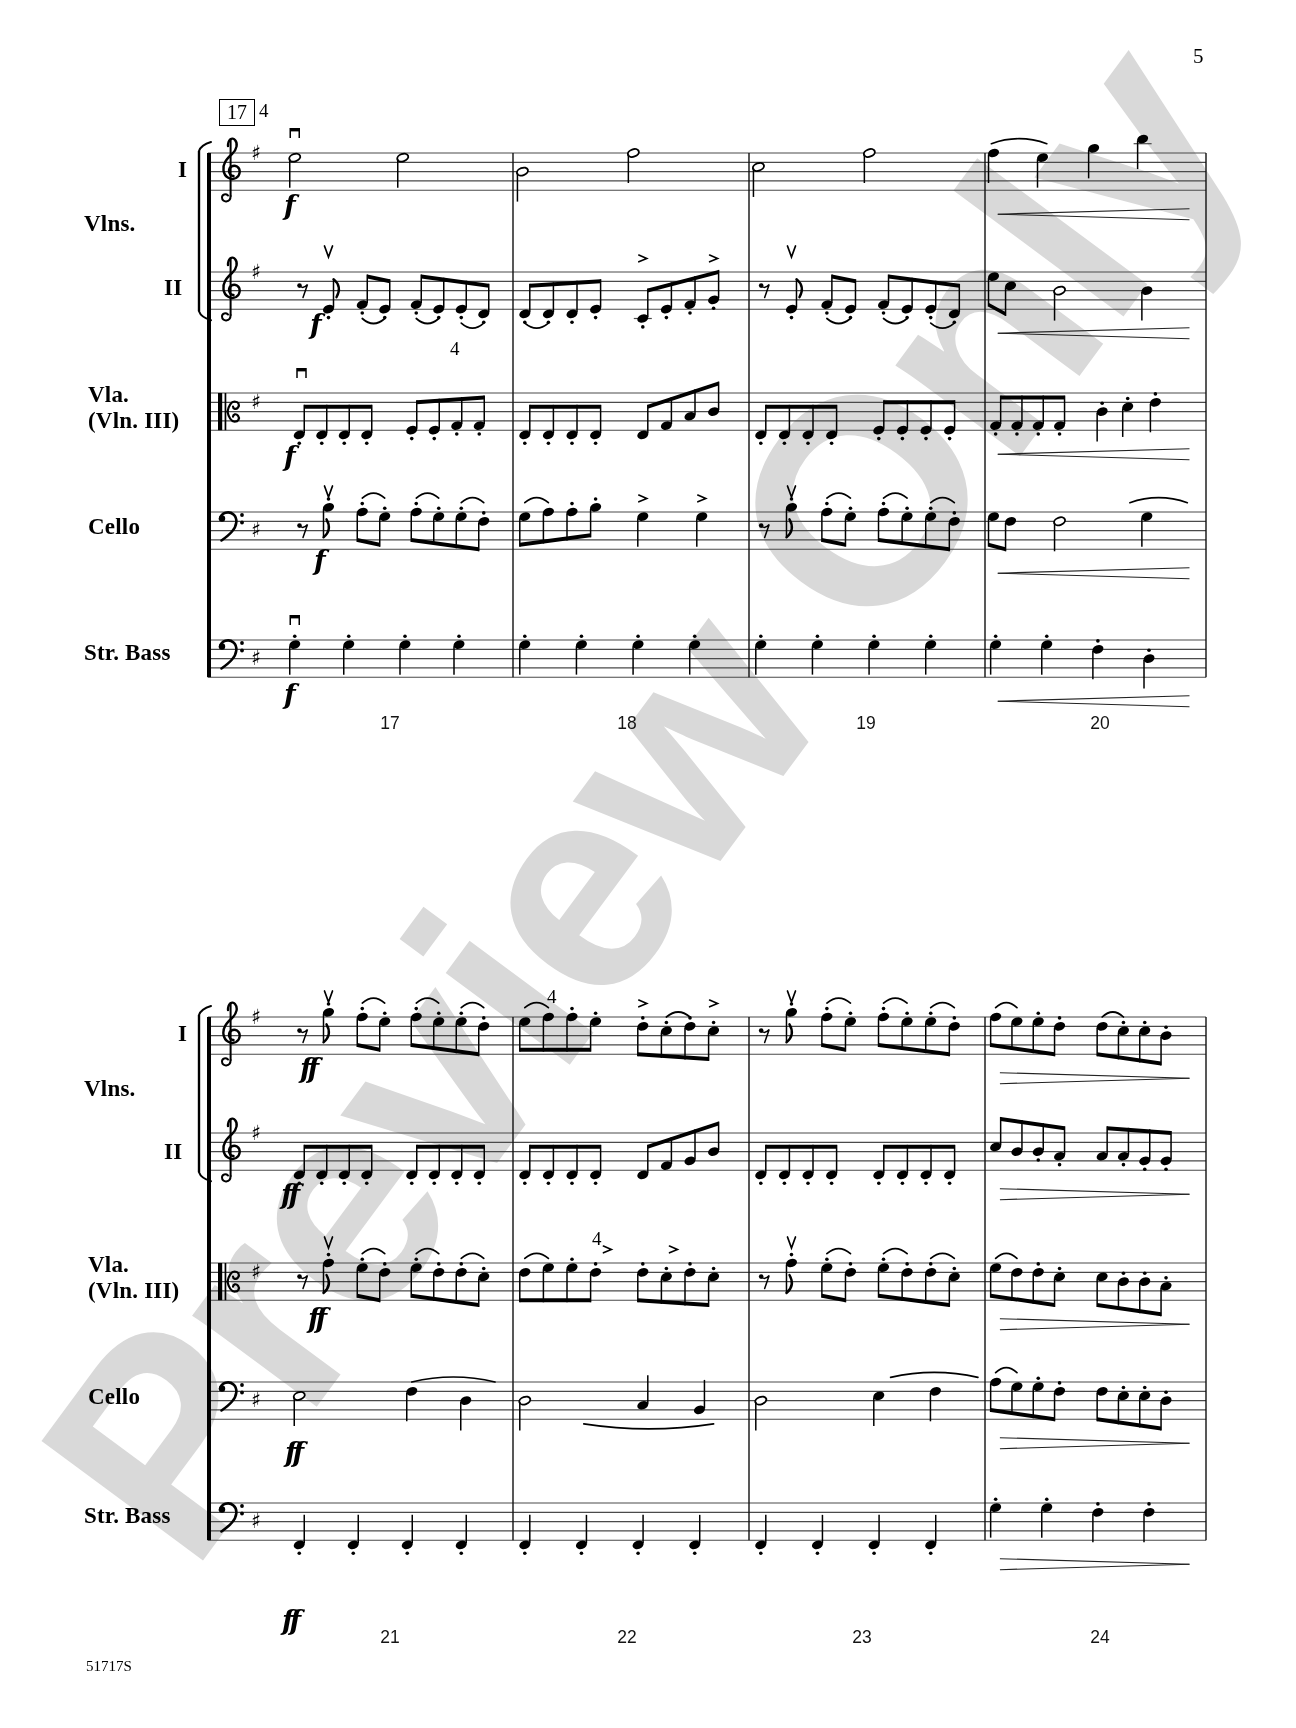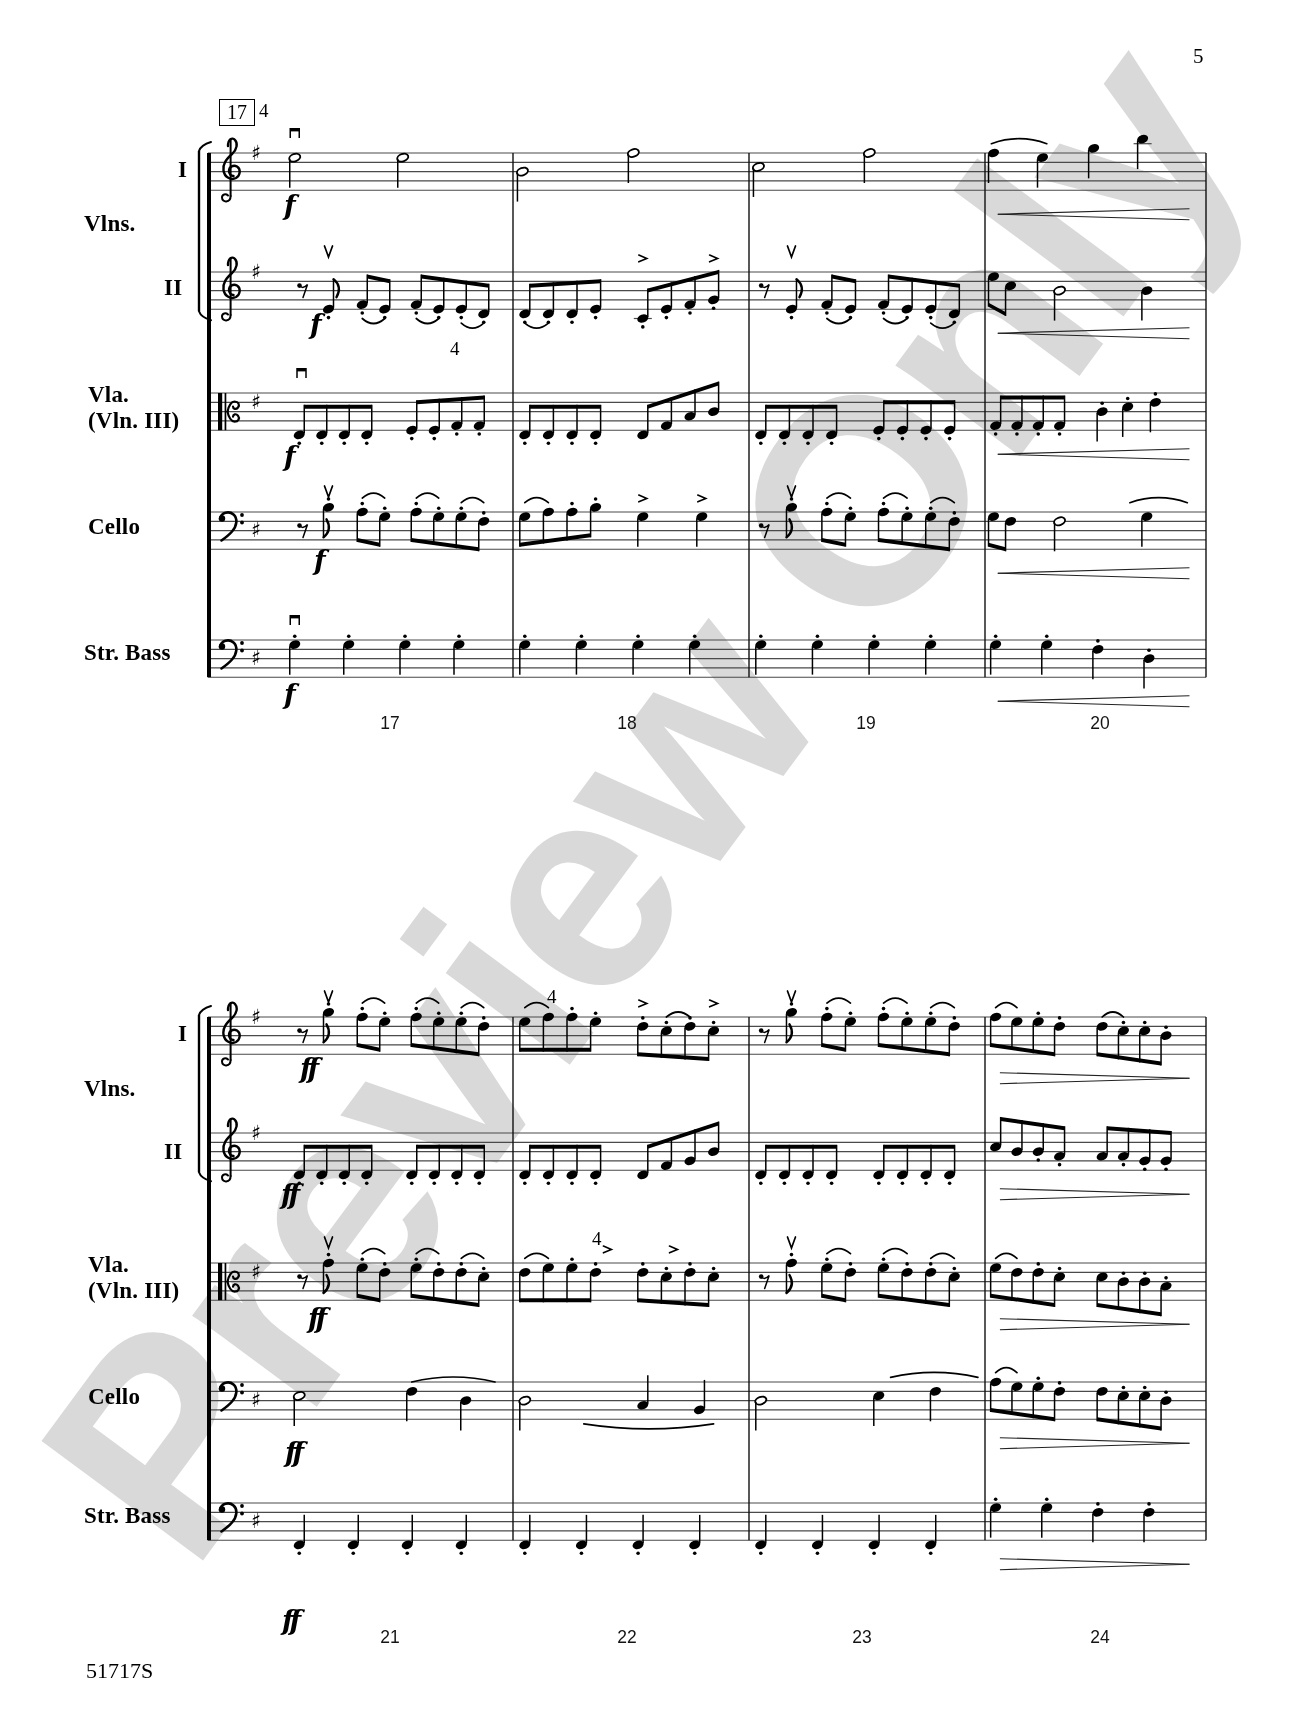--- a/index.html
+++ b/index.html
@@ -4,21 +4,21 @@
 <style>
   html,body{margin:0;padding:0;background:#888;}
   #page{position:relative;width:1296px;height:1728px;background:#ffffff;overflow:hidden;
         font-family:"Liberation Serif", serif;}
   #watermark{position:absolute;left:640px;top:800px;transform:translate(-50%,-50%) rotate(-53.5deg);
         font-family:"Liberation Sans",sans-serif;font-weight:700;font-size:292px;color:#d9d9d9;
         white-space:nowrap;letter-spacing:-0.015em;z-index:1;user-select:none;}
   #score{position:absolute;left:0;top:0;z-index:2;}
   .txt{position:absolute;z-index:3;color:#000;}
   .pageno{font-size:21px;}
-  .plate{font-size:22px;}
+  .plate{font-size:15px;}
   .rehearsal{border:1.7px solid #000;padding:0px 7px;font-size:20px;line-height:25px;background:transparent;}
   .inst{font-weight:bold;font-size:23px;letter-spacing:0.2px;}
   .dyn{font-family:"DejaVu Serif",serif;font-style:italic;font-weight:bold;font-size:27px;line-height:26px;}
   .dyn.ff{letter-spacing:-4px;}
   .mnum{font-family:"Liberation Sans",sans-serif;font-size:19px;color:#141414;transform:translateX(-50%) scaleX(.92);}
   .fing{font-size:19px;font-family:"Liberation Serif",serif;}
 </style>
 </head>
 <body>
 

